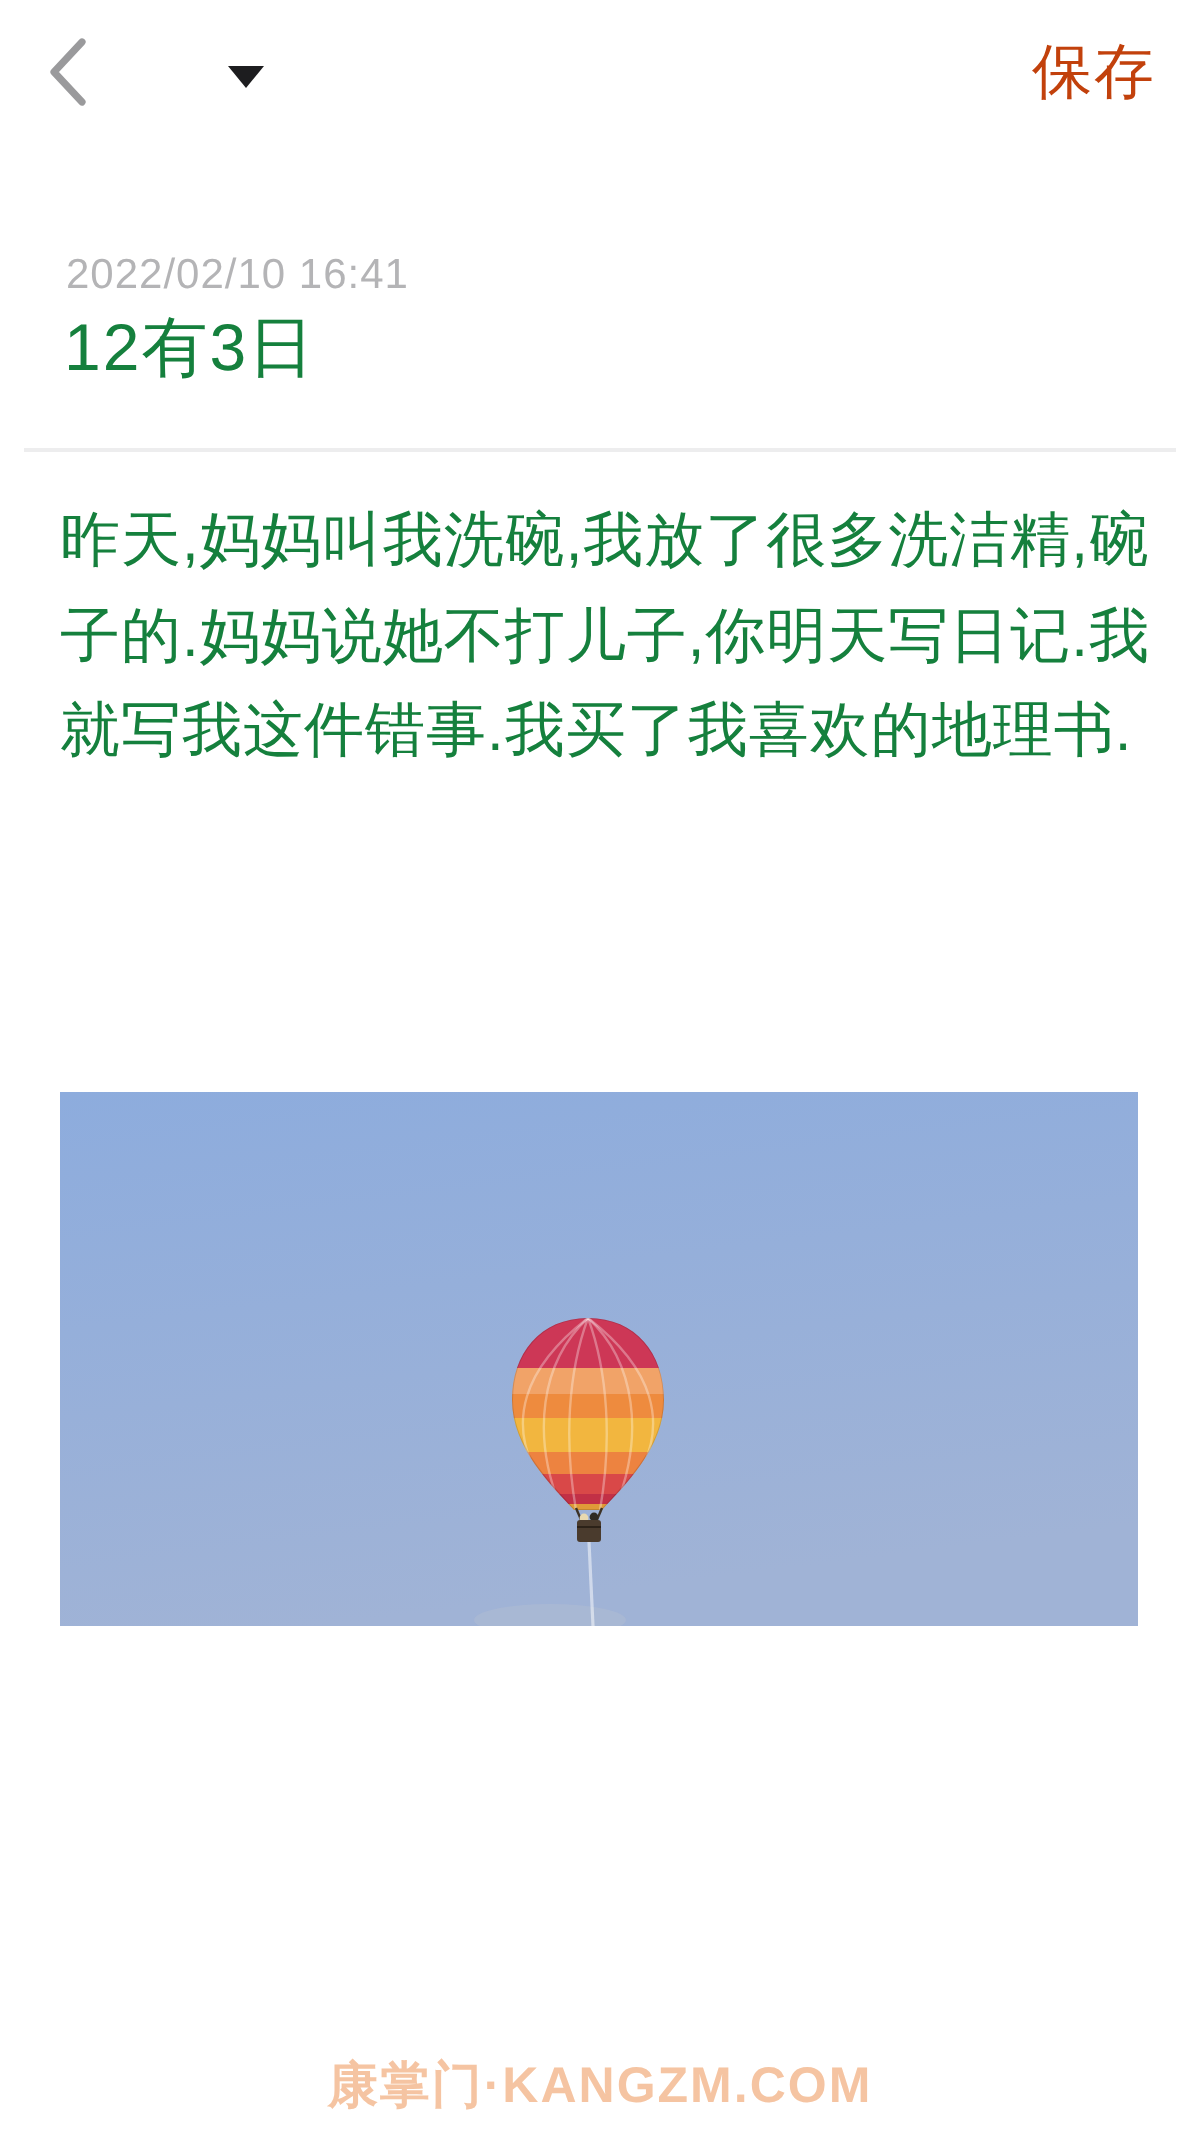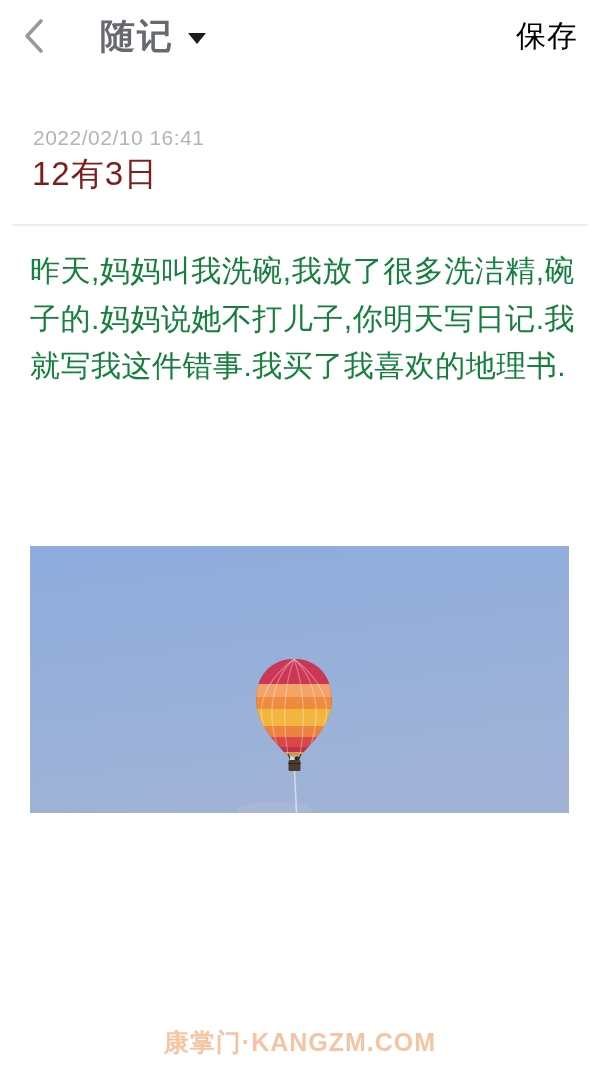--- a/index.html
+++ b/index.html
@@ -27,27 +27,27 @@
   .header-title {
     font-size: 35px; color: #666a6e; font-weight: 600; letter-spacing: 2px;
   }
   .caret-down {
     width: 0; height: 0; margin-left: 14px; margin-top: 4px;
     border-left: 9px solid transparent; border-right: 9px solid transparent;
     border-top: 11px solid #1d1d1f;
   }
   .save-btn {
     position: absolute; right: 22px; top: 16px;
-    font-size: 30px; color: #000000; letter-spacing: 1px; cursor: pointer;
+    font-size: 30px; color: #c2410c; letter-spacing: 1px; cursor: pointer;
     background: none; border: none; font-family: inherit;
   }
 
   
   .timestamp { position: absolute; left: 33px; top: 86px; font-size: 21px; color: #b4b4b6; letter-spacing: .5px; margin-top: 40px; }
-  .note-title { position: absolute; left: 32px; top: 152px; font-size: 33px; color: #7f1d1d; font-weight: 500; letter-spacing: 1px; }
+  .note-title { position: absolute; left: 32px; top: 152px; font-size: 33px; color: #15803d; font-weight: 500; letter-spacing: 1px; }
   .title-divider { position: absolute; left: 12px; right: 12px; top: 224px; height: 2px; background: #ededee; }
 
   
   .note-body { position: absolute; left: 30px; top: 247px; width: 545px; }
   .body-line {
     white-space: nowrap;
     font-size: 30px; line-height: 47.5px; color: #15803d; letter-spacing: .5px;
   }
 
   
@@ -66,21 +66,20 @@
 
 <div class="corner-artifact"></div>
 
 <div class="header">
   <div class="back-btn">
     <svg width="24" height="36" viewBox="0 0 24 36">
       <polyline points="19,3 5,18 19,33" fill="none" stroke="#9a9a9c" stroke-width="3.6" stroke-linecap="round" stroke-linejoin="round"></polyline>
     </svg>
   </div>
   <div class="title-group">
-    <span class="header-title">随记</span>
     <span class="caret-down"></span>
   </div>
   <button class="save-btn">保存</button>
 </div>
 
 <div class="timestamp">2022/02/10 16:41</div>
 
 <div class="note-title">12有3日</div>
 
 <div class="title-divider"></div>

